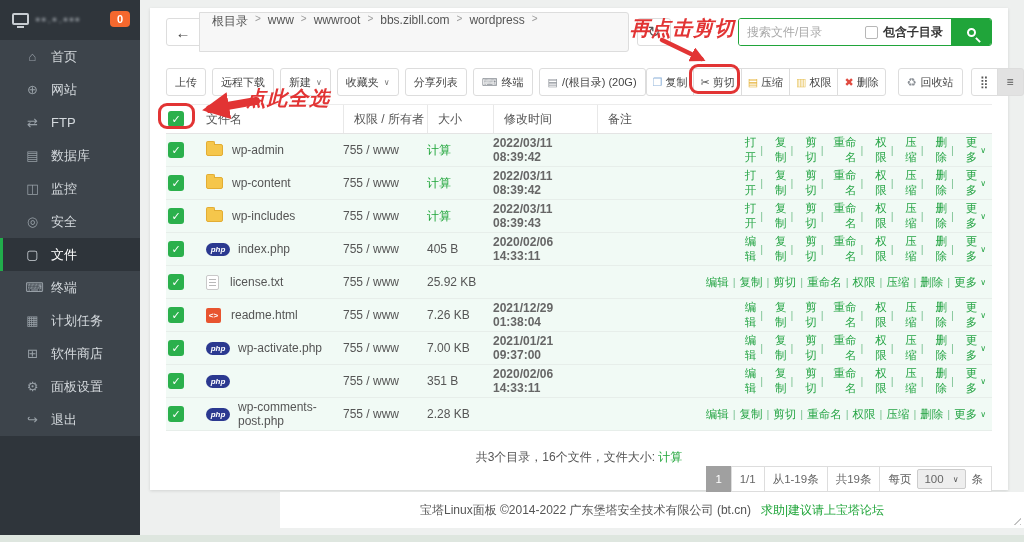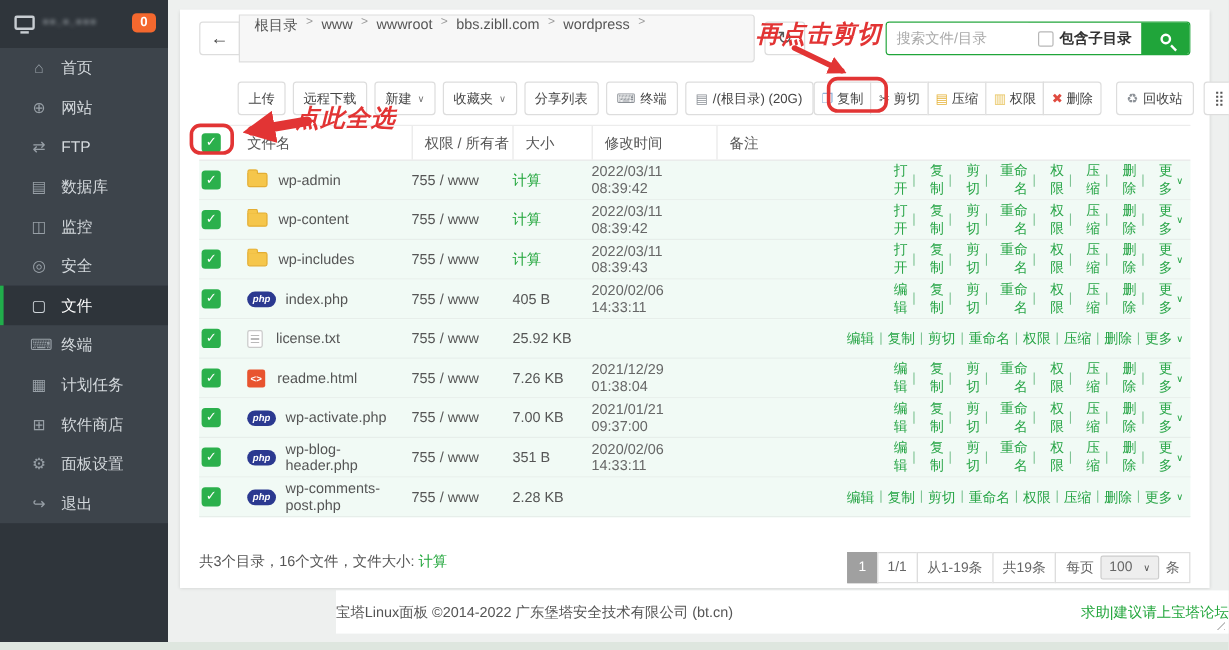--- a/index.html
+++ b/index.html
@@ -39,21 +39,21 @@
   .search-input { border:none; outline:none; height:26px; width:118px; padding:0 8px; font-size:12px; color:#333; font-family:inherit;}
   .search-input::placeholder { color:#a9a9a9; }
   .subdir { display:flex; align-items:center; gap:5px; padding:0 8px; font-size:12px; font-weight:bold; color:#333; cursor:pointer;}
   .subdir-box { width:13px; height:13px; border:1px solid #b7b7b7; border-radius:2px; background:#fff; }
   .search-btn { width:40px; height:28px; background:#20a53a; border:none; display:flex; align-items:center; justify-content:center; cursor:pointer;}
   .mag { width:9px; height:9px; border:2px solid #fff; border-radius:50%; position:relative; }
   .mag::after { content:""; position:absolute; left:8px; top:7px; width:2px; height:6px; background:#fff; transform:rotate(-45deg); }
 
   
   .toolbar { display:flex; align-items:center; margin-top:22px; height:28px; }
-  .tb-left { display:flex; gap:6px;margin-left:32px; }
+  .tb-left { display:flex; gap:6px; }
   .ticon { margin-right:4px; font-size:11px; color:#8b9096; }
   .caret { margin-left:5px; font-size:8px; color:#777; }
   .tb-group { display:flex; margin-left:auto; }
   .gbtn { display:inline-flex; align-items:center; height:28px; padding:0 6px; background:#fff; border:1px solid #ddd; margin-left:-1px; font-size:11px; color:#454545; cursor:pointer; white-space:nowrap;}
   .gbtn:first-child { border-radius:3px 0 0 3px; margin-left:0; }
   .gbtn:last-child { border-radius:0 3px 3px 0; }
   .gbtn .gicon { margin-right:3px; font-size:11px; }
   .recycle-btn { margin-left:12px; }
   .views { display:flex; margin-left:8px; }
   .vbtn { width:27px; padding:0; font-size:12px; color:#555; border-radius:0; margin-left:-1px;}
@@ -70,44 +70,44 @@
   .col-name { width:137px; }
   .col-perms { width:84px; }
   .col-size { width:66px; }
   .col-mtime { width:104px; }
   .col-note { width:140px; }
   .col-actions { flex:1; justify-content:flex-end; padding-right:6px; text-align:right;}
   .trow { display:flex; align-items:center; height:33px; background:#f1faf5; border-bottom:1px solid #e7eeea; font-size:12px; color:#555;}
   .cb { width:16px; height:16px; background:#2bb04c; border-radius:3px; color:#fff; font-size:11px; line-height:16px; text-align:center; cursor:pointer; flex:none;}
   .fname { cursor:pointer; }
   .green { color:#20a53a; cursor:pointer; }
-  .mtime { color:#666; }
+  .mtime { color:#666;font-weight:bold; }
   
   .icon-folder { width:17px; height:12px; background:#f5c64b; border:1px solid #e3ad33; border-radius:1px 2px 2px 2px; position:relative; margin-right:9px; flex:none;}
   .icon-folder::before { content:""; position:absolute; top:-4px; left:-1px; width:7px; height:3px; background:#f5c64b; border:1px solid #e3ad33; border-bottom:none; border-radius:2px 2px 0 0;}
   .icon-php { width:24px; height:13px; background:#2b3990; border-radius:7px; color:#fff; font-size:8px; font-weight:bold; font-style:italic; display:flex; align-items:center; justify-content:center; margin-right:8px; flex:none;}
   .icon-txt { width:13px; height:15px; background:#fff; border:1px solid #c9c9c9; border-radius:2px; position:relative; margin-right:11px; flex:none;}
   .icon-txt::after { content:""; position:absolute; left:2px; top:3px; width:7px; height:8px; background:repeating-linear-gradient(#b9b9b9 0 1px, transparent 1px 3px);}
   .icon-html { width:15px; height:15px; background:#e8542f; border-radius:2px; color:#fff; font-size:8px; font-weight:bold; display:flex; align-items:center; justify-content:center; margin-right:10px; flex:none;}
   .act { color:#27a546; font-size:11.5px; cursor:pointer; }
   .asep { color:#7fc495; margin:0 4px; font-size:11px; }
   .acaret { color:#27a546; font-size:8px; margin-left:3px; }
 
   
-  .bottom-row { display:flex; align-items:flex-start; margin-top:29px; }
+  .bottom-row { display:flex; align-items:center; margin-top:18px;flex-direction:column; }
   .stats { font-size:12px; color:#555; }
   .pag { display:flex; align-items:center; margin-left:auto; }
   .pbtn { min-width:26px; height:26px; display:flex; align-items:center; justify-content:center; padding:0 8px; background:#fff; border:1px solid #ddd; margin-left:-1px; font-size:11.5px; color:#666; cursor:pointer;}
   .pbtn.active { background:#a0a0a0; border-color:#a0a0a0; color:#fff; }
   .pcell { display:flex; align-items:center; gap:6px; height:26px; padding:0 8px; background:#fff; border:1px solid #ddd; margin-left:-1px; font-size:11.5px; color:#666;}
   .sel { display:flex; align-items:center; gap:9px; height:20px; padding:0 6px; background:#eee; border:1px solid #ccc; border-radius:2px; cursor:pointer;}
   .sel .caret { margin:0; font-size:8px; color:#555;}
 
   
-  .footer { position:absolute; left:140px; right:0; bottom:7px; height:36px; background:#fff; display:flex; align-items:center; justify-content:space-between; gap:10px; font-size:12px; color:#555;}
+  .footer { position:absolute; left:140px; right:0; bottom:7px; height:36px; background:#fff; display:flex; align-items:center; justify-content:center; gap:10px; font-size:12px; color:#555;}
   .footer .flink { color:#20a53a; cursor:pointer; }
   .rz { position:absolute; right:3px; bottom:3px; width:10px; height:10px; background:repeating-linear-gradient(-45deg, #c4c4c4 0 1px, transparent 1px 4px); clip-path:polygon(100% 0, 100% 100%, 0 100%);}
 
   
   .ann-svg { position:absolute; left:0; top:0; width:1024px; height:542px; pointer-events:none; z-index:60; }
   .ann-text { position:absolute; color:#e23434; font-size:20px; font-weight:bold; letter-spacing:1px; z-index:60; pointer-events:none; white-space:nowrap;font-style:italic;}
   .ann-rect { position:absolute; border:3px solid #e23434; border-radius:9px; z-index:55; pointer-events:none; }
   #ann-cut-text { left:630px; top:15px; }
   #ann-sel-text { left:246px; top:85px; }
 </style>
@@ -489,21 +489,20 @@
               <span class="act">更多</span>
               <span class="acaret">∨</span>
             </div>
   </div>
           <div class="trow">
     <div class="tcell col-check">
               <span class="cb">✓</span>
             </div>
     <div class="tcell col-name">
               <span class="ficon icon-php">php</span>
-              <span class="fname">wp-blog-header.php</span>
             </div>
     <div class="tcell col-perms">755 / www</div>
     <div class="tcell col-size">351 B</div>
     <div class="tcell col-mtime mtime">2020/02/06 14:33:11</div>
     <div class="tcell col-note"></div>
     <div class="tcell col-actions">
               <span class="act">编辑</span>
               <span class="asep">|</span>
               <span class="act">复制</span>
               <span class="asep">|</span>

